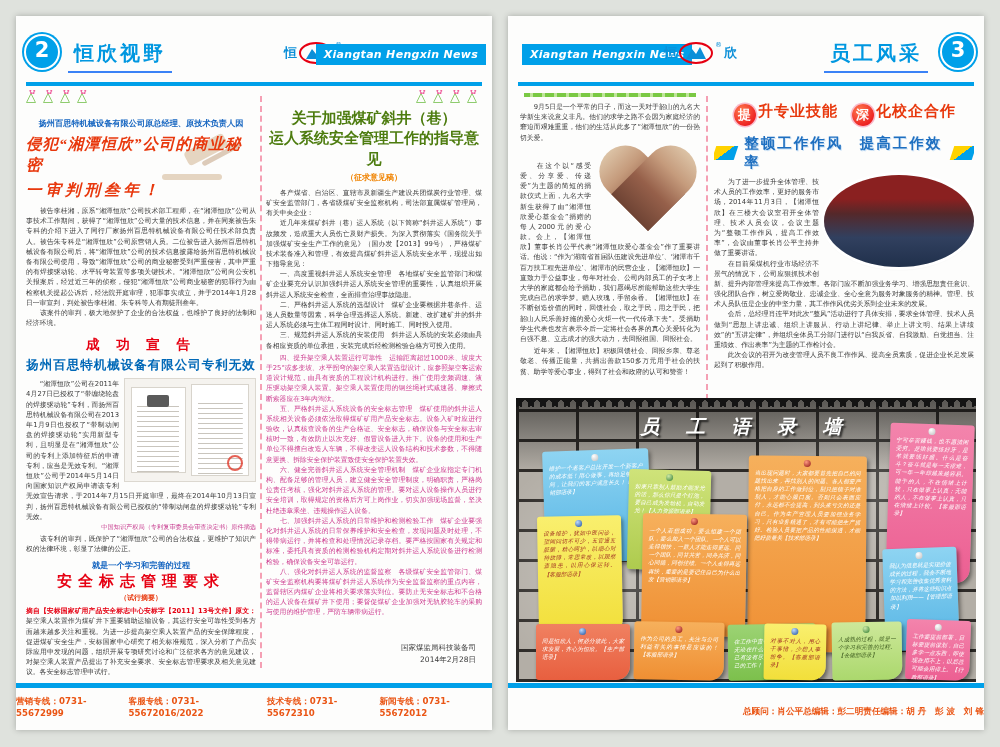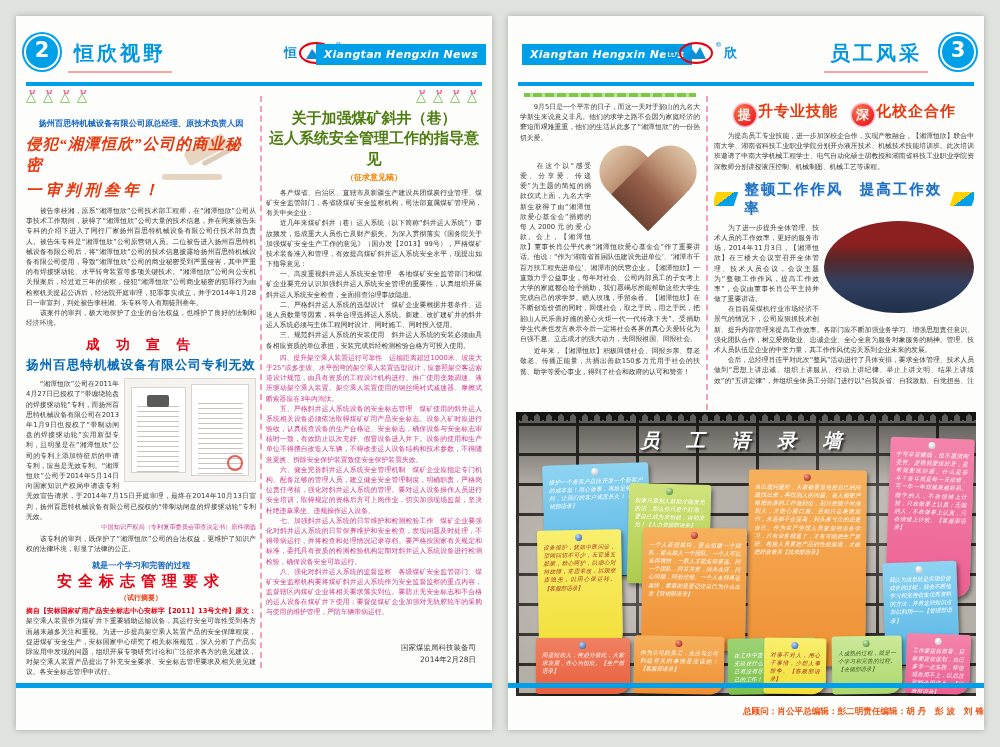--- a/index.html
+++ b/index.html
@@ -8,21 +8,21 @@
   body{background:#dfe2dd;font-family:"DejaVu Sans","Liberation Sans",sans-serif;position:relative;overflow:hidden}
   .page{position:absolute;top:16px;width:476px;height:714px;background:#fdfdfc;box-shadow:0 0 6px rgba(0,0,0,.25)}
   .pageL{left:16px}.pageR{left:508px}
 
   
   .hd{position:absolute;top:14px;left:0;width:100%;height:52px}
   .numcirc{position:absolute;top:4px;width:36px;height:36px;border-radius:50%;background:#00a0e9;
     color:#fff;font-weight:bold;font-size:21px;line-height:32px;text-align:center;
     box-shadow:inset 0 0 0 2px #fff,0 0 0 2px #00a0e9}
   .secttl{position:absolute;top:10px;font-size:20px;font-weight:bold;color:#0097e0;letter-spacing:3px;
-    border-bottom:2px solid #fca5a5;padding:0 6px 4px 6px}
+    border-bottom:2px solid #3b82f6;padding:0 6px 4px 6px}
   .mast{position:absolute;top:14px;background:#00a0e9;color:#fff;font-weight:bold;font-style:italic;
     font-size:11px;padding:4px 8px;letter-spacing:.3px}
   .logo{position:absolute;top:12px;display:flex;align-items:center;gap:2px}
   .logo .zi{color:#0b8fd8;font-weight:bold;font-size:13px}
   .logo .oval{width:34px;height:22px;border:2px solid #e60012;border-radius:50%;display:flex;align-items:center;justify-content:center}
   .logo .reg{color:#0b8fd8;font-size:7px;vertical-align:top;position:relative;top:-8px}
   .toprule{position:absolute;top:66px;left:10px;width:456px;height:4px;background:#00a0e9}
 
   
   .zig{display:flex;gap:2px;height:14px}
@@ -92,21 +92,21 @@
   .ph2{width:86px;background:linear-gradient(180deg,#e3e9ec 0 22%,#93a7b8 45%,#41608d 75%,#2b4163 100%)}
   .meetbanner{display:flex;align-items:center;justify-content:center;gap:8px;margin-top:8px}
   .meetbanner .t{color:#1e6fc0;font-weight:bold;font-size:14.5px;letter-spacing:2px;
     text-shadow:1px 1px 0 #cfe4f7}
   .flag{width:24px;height:14px;transform:skewX(-18deg);background:linear-gradient(135deg,#ffd200 50%,#00a0e9 50%)}
   .ovalph{float:right;width:150px;height:92px;border-radius:50%;margin:3px 0 2px 5px;
     background:linear-gradient(180deg,#8a2020 0 26%,#55282a 42%,#31405f 68%,#20304b 100%);
     box-shadow:0 0 0 3px #fff,0 1px 3px rgba(0,0,0,.3)}
 
   
-  .wall{position:absolute;left:8px;top:396px;width:460px;height:284px;background-color:#b3aea6;
+  .wall{position:absolute;left:8px;top:382px;width:460px;height:284px;background-color:#b3aea6;
     background-image:
       linear-gradient(180deg,rgba(10,10,10,.55),rgba(10,10,10,0) 26%),
       radial-gradient(circle at 20% 60%,rgba(255,255,255,.25),transparent 30%),
       radial-gradient(circle at 75% 35%,rgba(255,255,255,.2),transparent 30%),
       repeating-linear-gradient(0deg,#2e2b28 0 3px,transparent 3px 30px),
       repeating-linear-gradient(90deg,#2e2b28 0 3px,transparent 3px 60px);
     overflow:hidden}
   .wall .roof{position:absolute;left:0;top:0;width:100%;height:9px;
     background-image:linear-gradient(135deg,#141414 50%,transparent 50%),linear-gradient(45deg,transparent 50%,#141414 50%);
     background-size:12px 9px;background-position:0 0,6px 0}
@@ -235,20 +235,26 @@
 　　六、健全完善斜井运人系统安全管理机制　煤矿企业应指定专门机构、配备足够的管理人员，建立健全安全管理制度，明确职责，严格岗位责任考核，强化对斜井运人系统的管理。要对运人设备操作人员进行安全培训，取得规定的资格后方可上岗作业，切实加强现场监督，坚决杜绝违章乘坐、违规操作运人设备。
 　　七、加强斜井运人系统的日常维护和检测检验工作　煤矿企业要强化对斜井运人系统的日常保养维护和安全检查，发现问题及时处理，不得带病运行，并将检查和处理情况记录存档。要严格按国家有关规定和标准，委托具有资质的检测检验机构定期对斜井运人系统设备进行检测检验，确保设备安全可靠运行。
 　　八、强化对斜井运人系统的监督监察　各级煤矿安全监管部门、煤矿安全监察机构要将煤矿斜井运人系统作为安全监督监察的重点内容，监督辖区内煤矿企业将相关要求落实到位。要防止无安全标志和不合格的运人设备在煤矿井下使用；要督促煤矿企业加强对无轨胶轮车的采购与使用的维护管理，严防车辆带病运行。</p>
     <div class="sig">
       <span>国家煤监局科技装备司</span><br>
       <span>2014年2月28日</span>
     </div>
   </div>
 
   <div class="footrule"></div>
+  <div class="foot">
+    <span><b>营销专线：</b><b>0731-55672999</b></span>
+    <span><b>客服专线：</b><b>0731-55672016/2022</b></span>
+    <span><b>技术专线：</b><b>0731-55672310</b></span>
+    <span><b>新闻专线：</b><b>0731-55672012</b></span>
+  </div>
 </div>
 
 <div class="page pageR">
   <div class="hd">
     <div class="mast" style="left:14px">Xiangtan Hengxin News</div>
     <div class="logo" style="left:156px">
       <span class="zi">恒</span>
       <span class="oval">
         <svg width="24" height="14" viewBox="0 0 24 14">
             <path d="M2 13 L8 3 L12 8 L16 1 L22 13 Z" fill="#0b8fd8"></path>
@@ -270,21 +276,20 @@
     <p class="body" style="margin-top:2px">　　近年来，【湘潭恒欣】积极回馈社会、回报乡亲、尊老敬老、传播正能量，共捐出善款150多万元用于社会的扶贫、助学等爱心事业，得到了社会和政府的认可和赞誉！</p>
   </div>
 
   <div class="vdash vd3"></div>
 
   <div class="p3colR">
     <div class="skilltitle">
       <span class="badge">提</span><span>升专业技能</span>
       <span class="badge" style="margin-left:8px">深</span><span>化校企合作</span>
     </div>
-    <p class="body">　　为提高员工专业技能，进一步加深校企合作，实现产教融合，【湘潭恒欣】联合中南大学、湖南省科技工业职业学院分别开办液压技术、机械技术技能培训班。此次培训班邀请了中南大学机械工程学士、电气自动化硕士胡教授和湖南省科技工业职业学院资深教师分别讲授液压控制、机械制图、机械工艺等课程。</p>
     <div class="meetbanner">
       <span class="flag"></span>
       <span class="t">整顿工作作风　提高工作效率</span>
       <span class="flag"></span>
     </div>
     <div class="ovalph"></div>
     <p class="body">　　为了进一步提升全体管理、技术人员的工作效率，更好的服务市场，2014年11月3日，【湘潭恒欣】在三楼大会议室召开全体管理、技术人员会议，会议主题为“整顿工作作风，提高工作效率”，会议由董事长肖公平主持并做了重要讲话。
 　　在目前采煤机行业市场经济不景气的情况下，公司应狠抓技术创新、提升内部管理来提高工作效率。各部门应不断加强业务学习、增强思想责任意识、强化团队合作，树立爱岗敬业、忠诚企业、全心全意为服务对象服务的精神。管理、技术人员队伍是企业的中坚力量，其工作作风优劣关系到企业未来的发展。
 　　会后，总经理肖连平对此次“整风”活动进行了具体安排，要求全体管理、技术人员做到“思想上讲忠诚、组织上讲服从、行动上讲纪律、举止上讲文明、结果上讲绩效”的“五讲定律”，并组织全体员工分部门进行以“自我反省、自我激励、自觉担当、注重绩效、作出表率”为主题的工作检讨会。
 　　此次会议的召开为改变管理人员不良工作作风、提高全员素质，促进企业长足发展起到了积极作用。</p>

